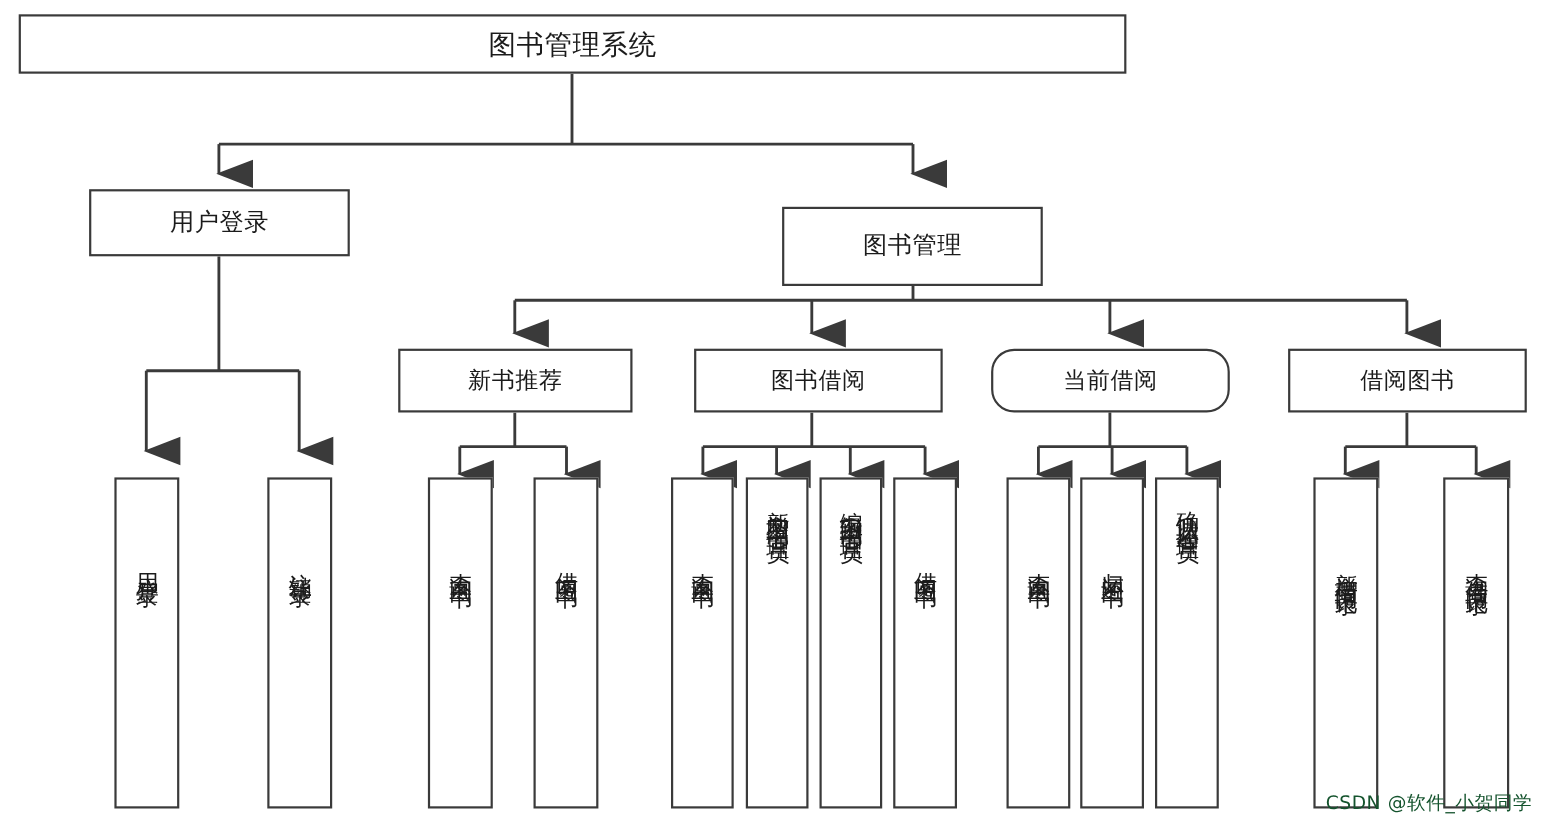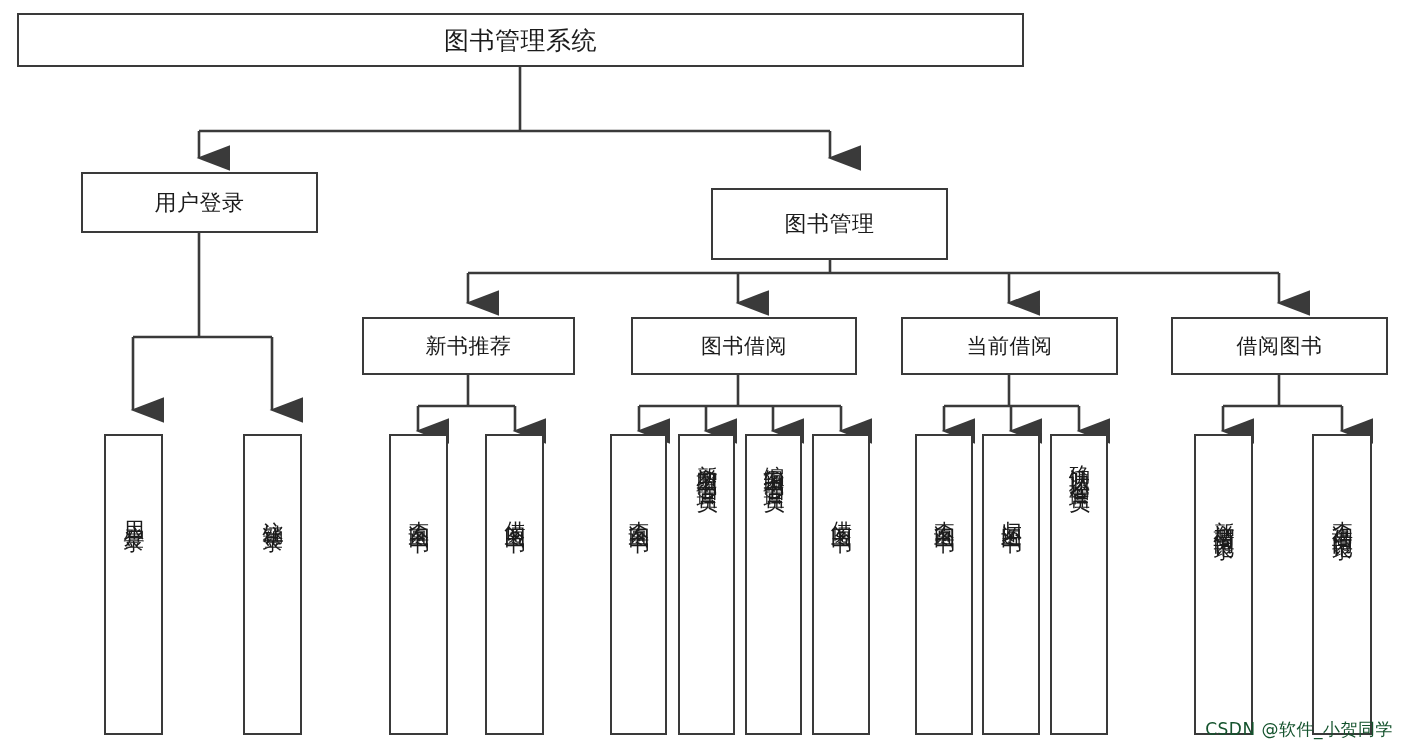--- a/index.html
+++ b/index.html
@@ -139,21 +139,21 @@
   <div class="node level2" style="left:711px; top:188px; width:237px; height:72px;">
     <span class="node-label">图书管理</span>
   </div>
 
   <div class="node level3" style="left:362px; top:317px; width:213px; height:58px;">
     <span class="node-label">新书推荐</span>
   </div>
   <div class="node level3" style="left:631px; top:317px; width:226px; height:58px;font-family:Liberation Serif, serif;">
     <span class="node-label">图书借阅</span>
   </div>
-  <div class="node level3" style="left:901px; top:317px; width:217px; height:58px;">
+  <div class="node level3" style="left:901px; top:317px; width:217px; height:58px;border-radius:21px;">
     <span class="node-label">当前借阅</span>
   </div>
   <div class="node level3" style="left:1171px; top:317px; width:217px; height:58px;">
     <span class="node-label">借阅图书</span>
   </div>
 
   <div class="node leaf mid" style="left:104px; top:434px; width:59px; height:301px;">
     <span class="node-label">用户登录</span>
   </div>
   <div class="node leaf mid" style="left:243px; top:434px; width:59px; height:301px;">

